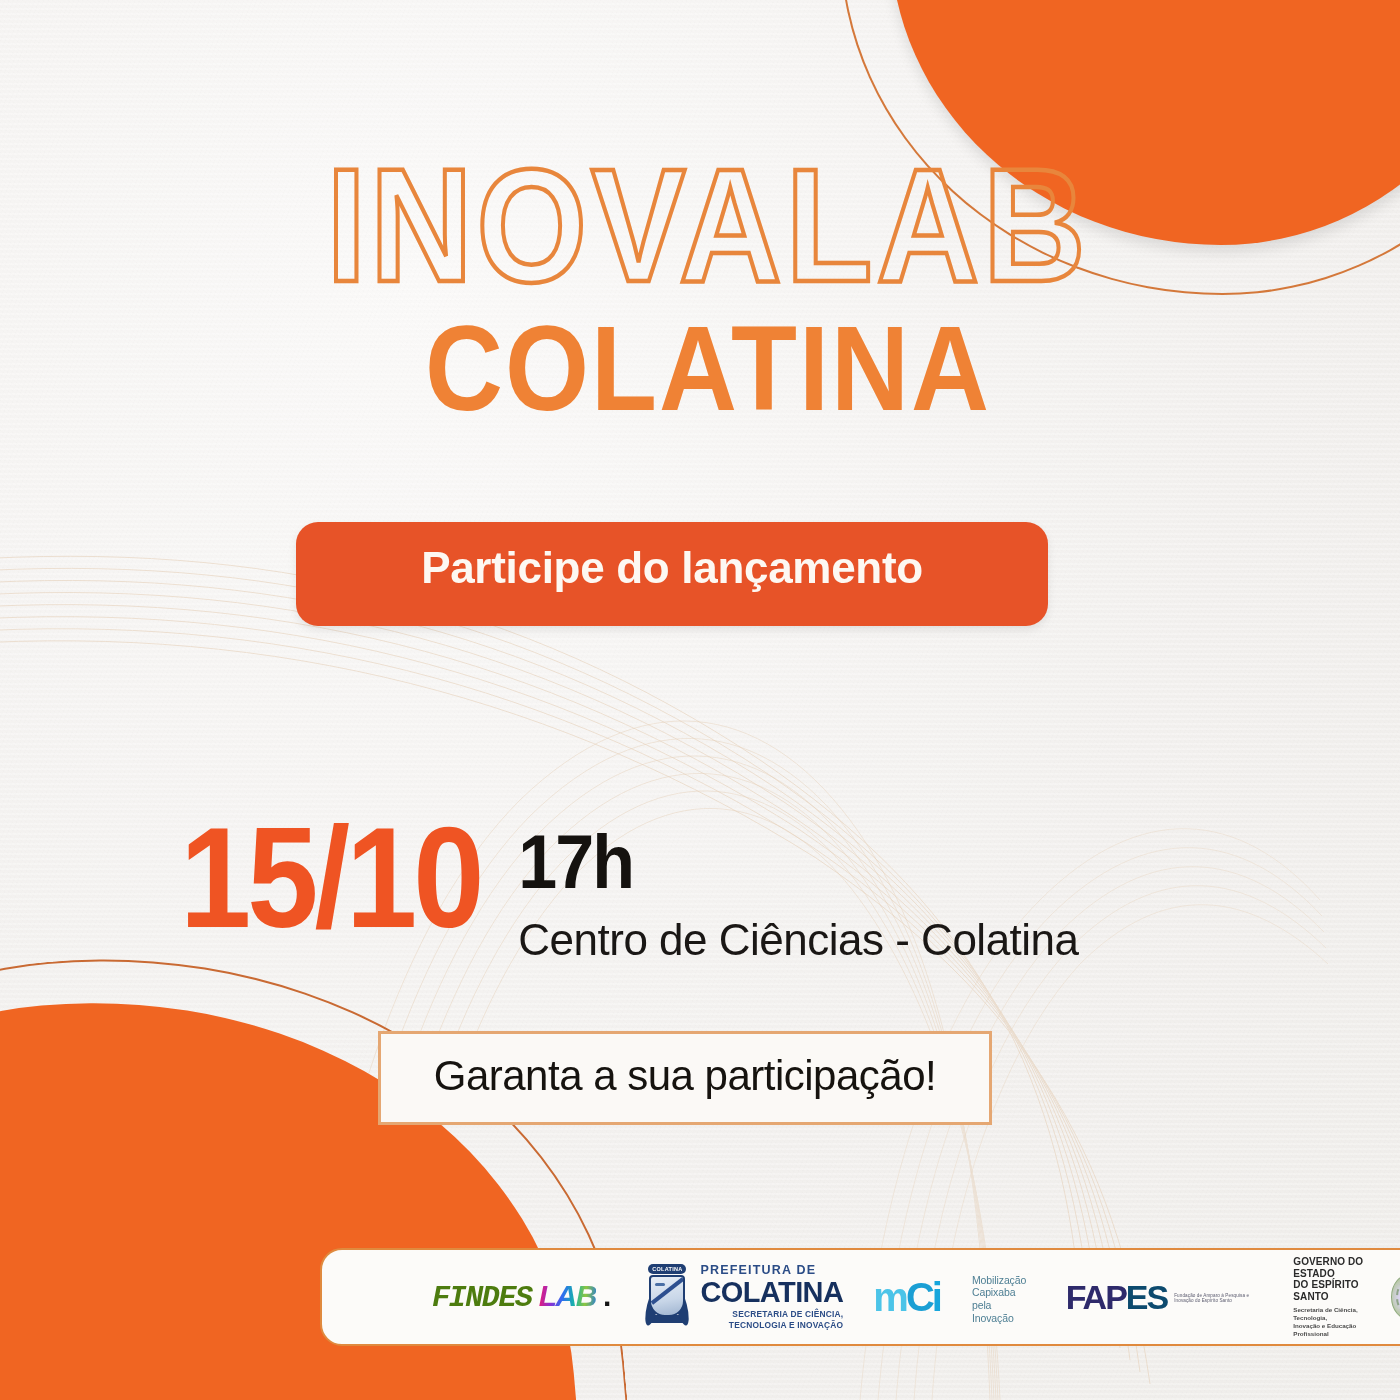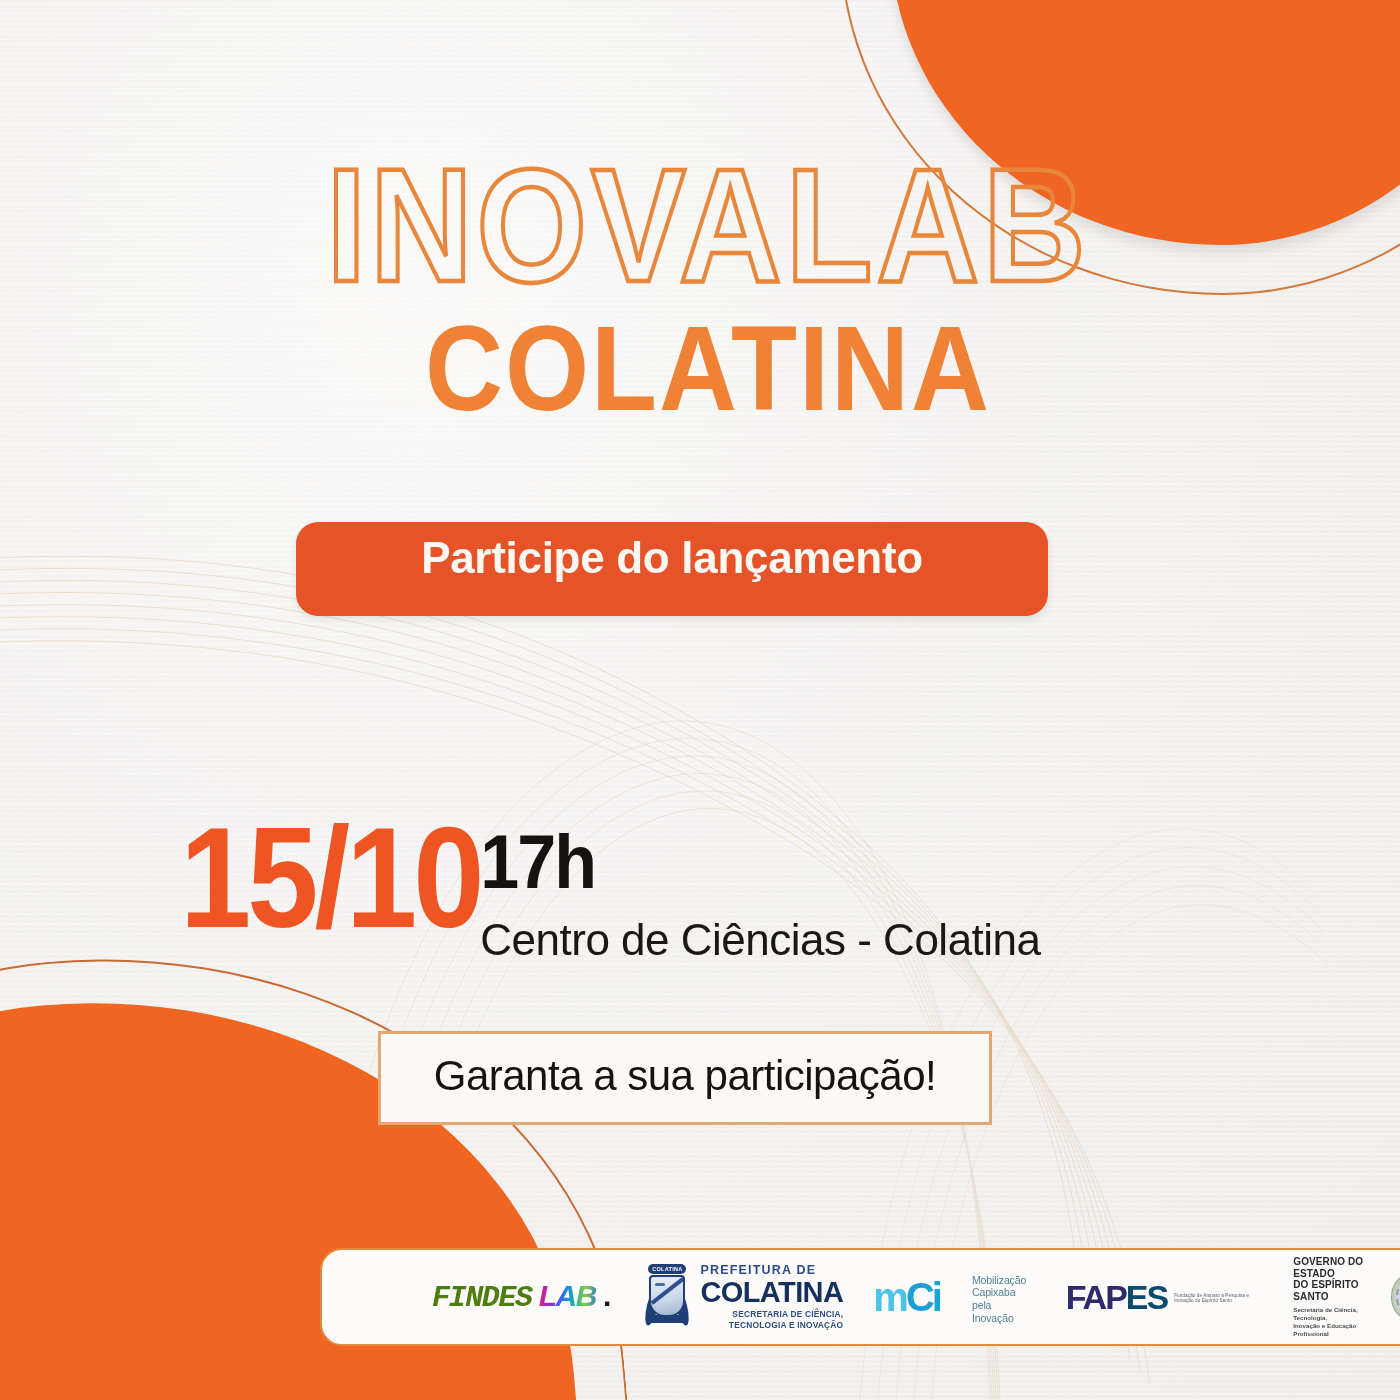--- a/index.html
+++ b/index.html
@@ -94,40 +94,41 @@
     color:#EF8235;
     transform:scaleY(1.12);
     transform-origin:center top;
   }
 
   
   .banner {
     position:absolute;
     left:296px; top:522px;
     width:752px;
-    padding:8px 30px 30px;
+    padding:18px 30px 30px;
     background:#E75328;
     border-radius:22px;
     box-shadow:0 4px 10px rgba(0,0,0,.08);
     text-align:center;
   }
   .banner-line {
     color:#FDF8F2;
     font-size:44px;
     font-weight:700;
     line-height:1.28;
     letter-spacing:-.3px;
   }
 
   
   .date-row {
     position:absolute;
     left:180px; top:812px;
     display:flex;
     align-items:flex-start;
+    gap:38px;
   }
   .date-big {
     font-size:128px;
     font-weight:700;
     color:#EF5423;
     line-height:.92;
     letter-spacing:-4px;
     transform:scaleY(1.12);
     transform-origin:left top;
   }

